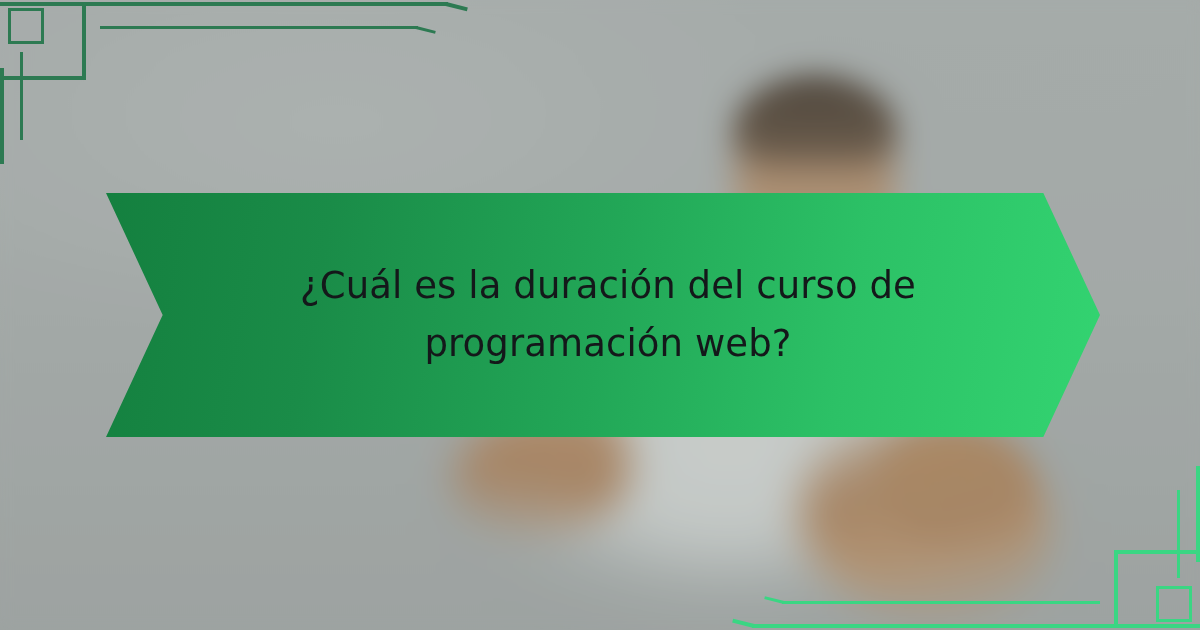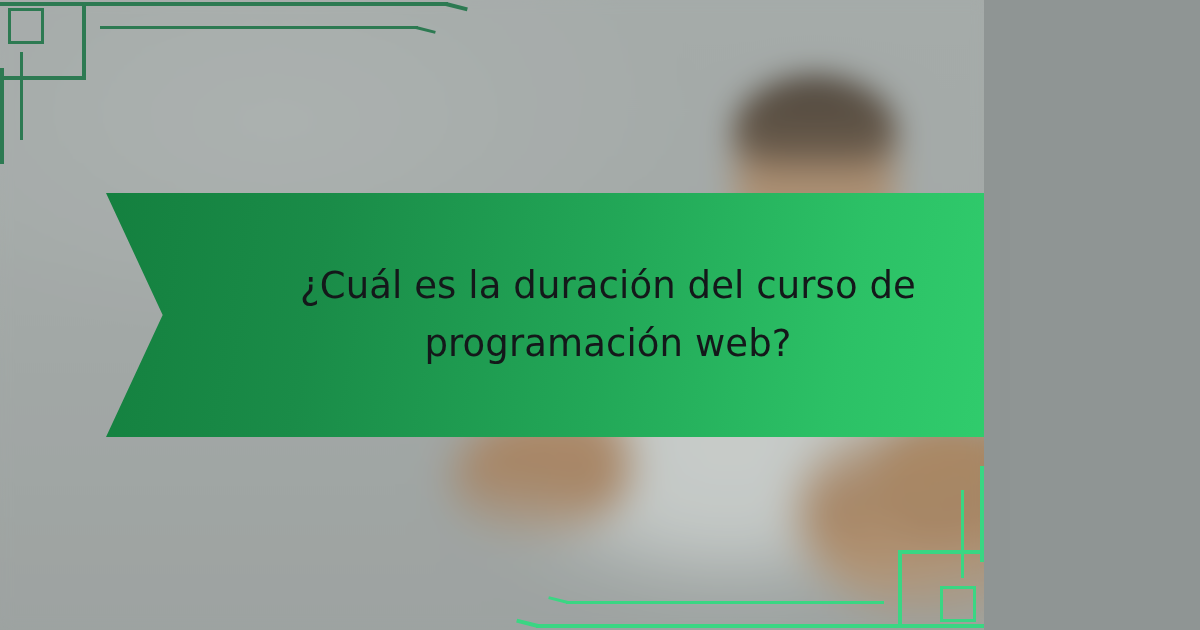--- a/index.html
+++ b/index.html
@@ -6,21 +6,21 @@
     margin: 0;
     padding: 0;
     background: #8f9594;
   }
   body {
     font-family: "DejaVu Sans", sans-serif;
   }
 
   .stage {
     position: relative;
-    width: 984px;
+    width: 1200px;
     height: 630px;
     overflow: hidden;
     background: #ffffff;
   }
 
   
   .bg {
     position: absolute;
     inset: 0;
     overflow: hidden;

